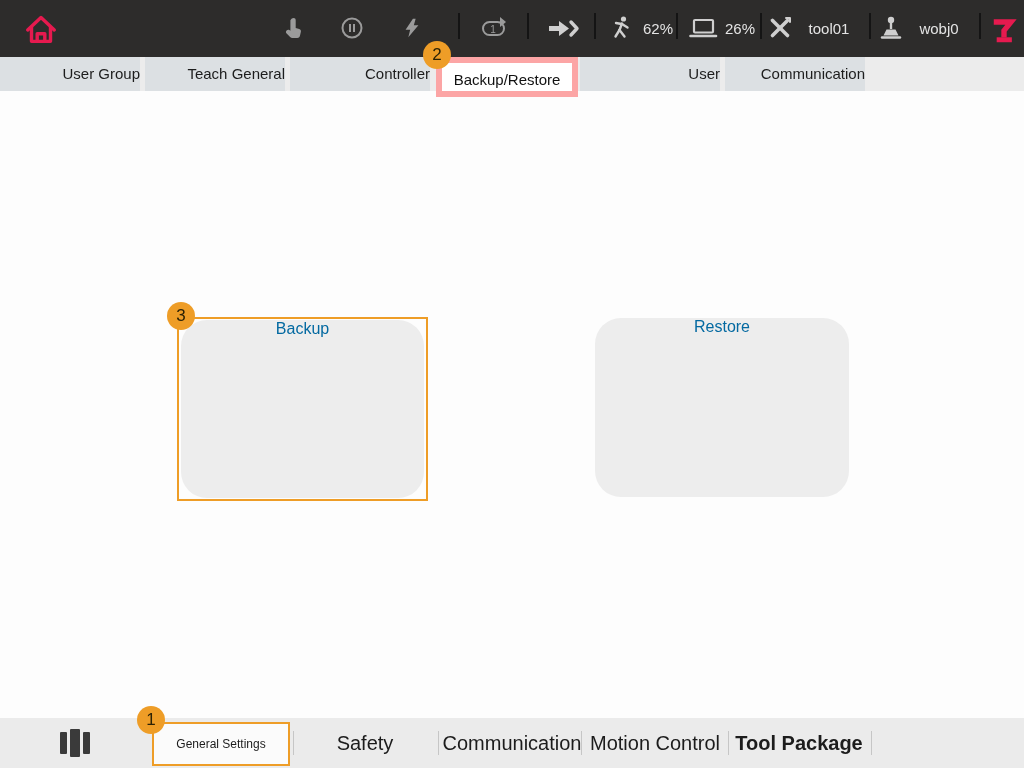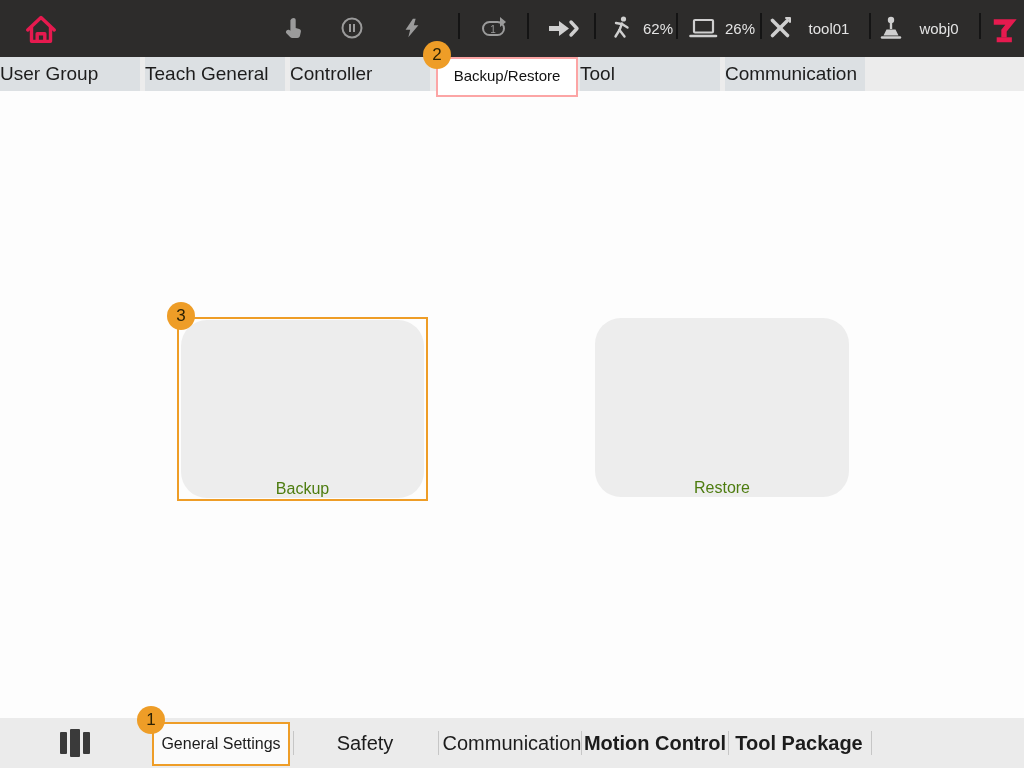--- a/index.html
+++ b/index.html
@@ -10,42 +10,42 @@
   .topbar { position:absolute; left:0; top:0; width:1024px; height:57px; background:#2d2c2b; }
   .tb-abs { position:absolute; display:flex; align-items:center; justify-content:center; }
   .tb-sep { position:absolute; top:13px; width:2px; height:26px; background:#141414; }
   .warnbox { position:absolute; left:83px; top:12px; width:176px; height:28px; background:#1c1c1c;
              color:#d9d9d9; font-size:15px; line-height:28px; padding-left:9px; }
   .tb-val { color:#e4e4e4; font-size:15px; }
 
   
   .tabstrip { position:absolute; left:0; top:57px; width:1024px; height:34px; background:#ececec; }
   .tab { position:absolute; top:57px; height:34px; background:#dce0e3; color:#1d1d1d;
-         font-size:19px; text-align:left; line-height:34px; cursor:default; }
+         font-size:15px; text-align:right; line-height:34px; cursor:default; }
   .tab-active { position:absolute; top:57px; height:40px; background:#ffffff;
-                border:2px solid #fca5a5; color:#111; font-size:15px; text-align:center;
+                border:6px solid #fca5a5; color:#111; font-size:15px; text-align:center;
                 line-height:34px; z-index:5; }
 
   
   .content { position:absolute; left:0; top:91px; width:1024px; height:627px; background:#fdfdfd; }
-  .big-btn { position:absolute; background:#ededed; border-radius:26px; color:#4d7c0f;
-             font-size:16px; display:flex; align-items:flex-end; justify-content:center; }
+  .big-btn { position:absolute; background:#ededed; border-radius:26px; color:#0369a1;
+             font-size:16px; display:flex; align-items:flex-start; justify-content:center; }
   .anno-rect { position:absolute; border:2px solid #ee9d27; z-index:6; pointer-events:none; }
 
   
   .badge { position:absolute; width:28px; height:28px; border-radius:50%; background:#ee9d27;
            color:#2c2205; font-size:17px; text-align:center; line-height:28px; z-index:20; }
 
   
   .bottombar { position:absolute; left:0; top:718px; width:1024px; height:50px; background:#ebebeb; }
   .bb-item { position:absolute; top:718px; height:50px; line-height:50px; font-size:20px;
              color:#1c1c1c; transform:translateX(-50%); white-space:nowrap; }
   .bb-sep { position:absolute; top:731px; width:1px; height:24px; background:#c6c6c6; }
   .bb-active { position:absolute; left:152px; top:722px; width:138px; height:44px;
-               background:#fbfbfb; border:2px solid #ee9d27; font-size:16px; color:#1c1c1c;
+               background:#fbfbfb; border:2px solid #ee9d27; font-size:12px; color:#1c1c1c;
                display:flex; align-items:center; justify-content:center; z-index:5; }
 
   svg { display:block; }
 </style>
 </head>
 <body>
 
 <div class="topbar">
 
   <div class="tb-abs" style="left:20px; top:8px; width:42px; height:42px;">
@@ -170,21 +170,21 @@
 <div class="tab" style="left:145px; width:140px;">
   <span>Teach General</span>
 </div>
 <div class="tab" style="left:290px; width:140px;">
   <span>Controller</span>
 </div>
 <div class="tab-active" style="left:436px; width:142px;">
   <span>Backup/Restore</span>
 </div>
 <div class="tab" style="left:580px; width:140px;">
-  <span>Tool</span>
+  <span>User</span>
 </div>
 <div class="tab" style="left:725px; width:140px;">
   <span>Communication</span>
 </div>
 
 <div class="content"></div>
 
 <div class="anno-rect" style="left:177px; top:317px; width:251px; height:184px;"></div>
 
 <div class="big-btn" style="left:181px; top:320px; width:243px; height:178px;">
@@ -208,21 +208,21 @@
 
 <div class="bb-active">
   <span>General Settings</span>
 </div>
 <div class="bb-item" style="left:365px;">
   <span>Safety</span>
 </div>
 <div class="bb-item" style="left:512px;">
   <span>Communication</span>
 </div>
-<div class="bb-item" style="left:655px;font-weight:bold;">
+<div class="bb-item" style="left:655px;">
   <span>Motion Control</span>
 </div>
 <div class="bb-item" style="left:799px;font-weight:bold;">
   <span>Tool Package</span>
 </div>
 
 <div class="bb-sep" style="left:293px;"></div>
 <div class="bb-sep" style="left:438px;"></div>
 <div class="bb-sep" style="left:581px;"></div>
 <div class="bb-sep" style="left:728px;"></div>

